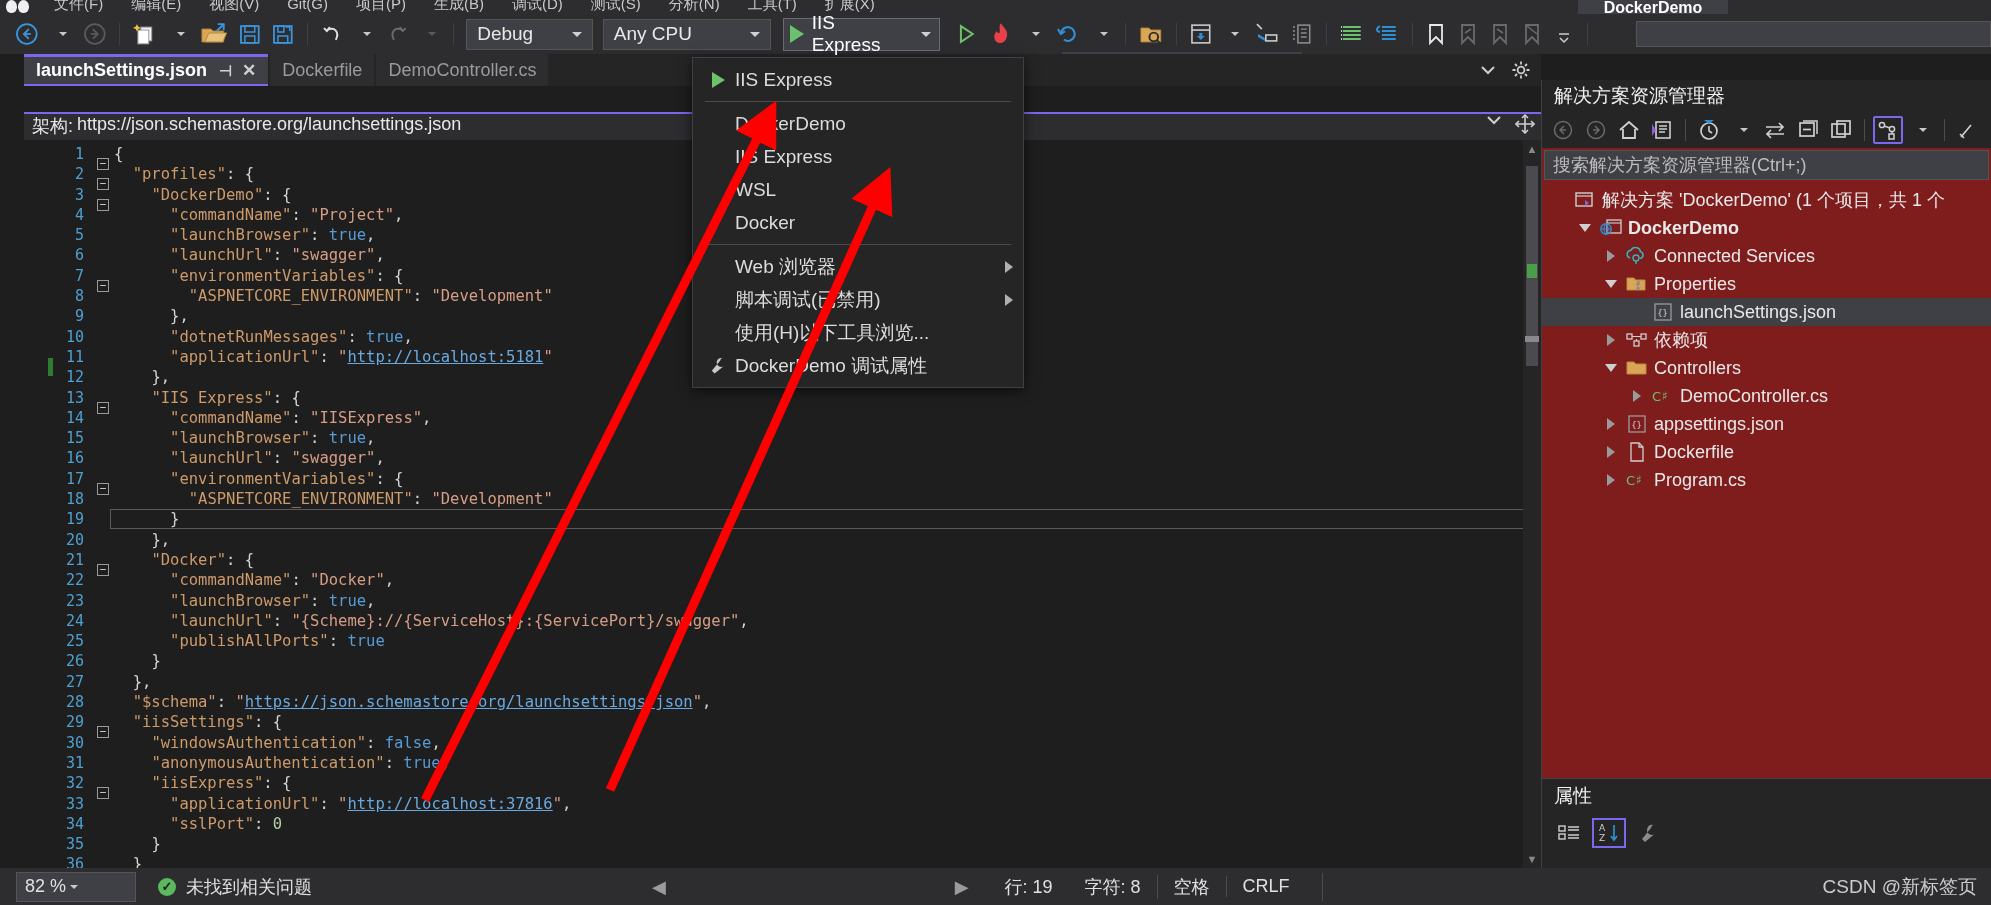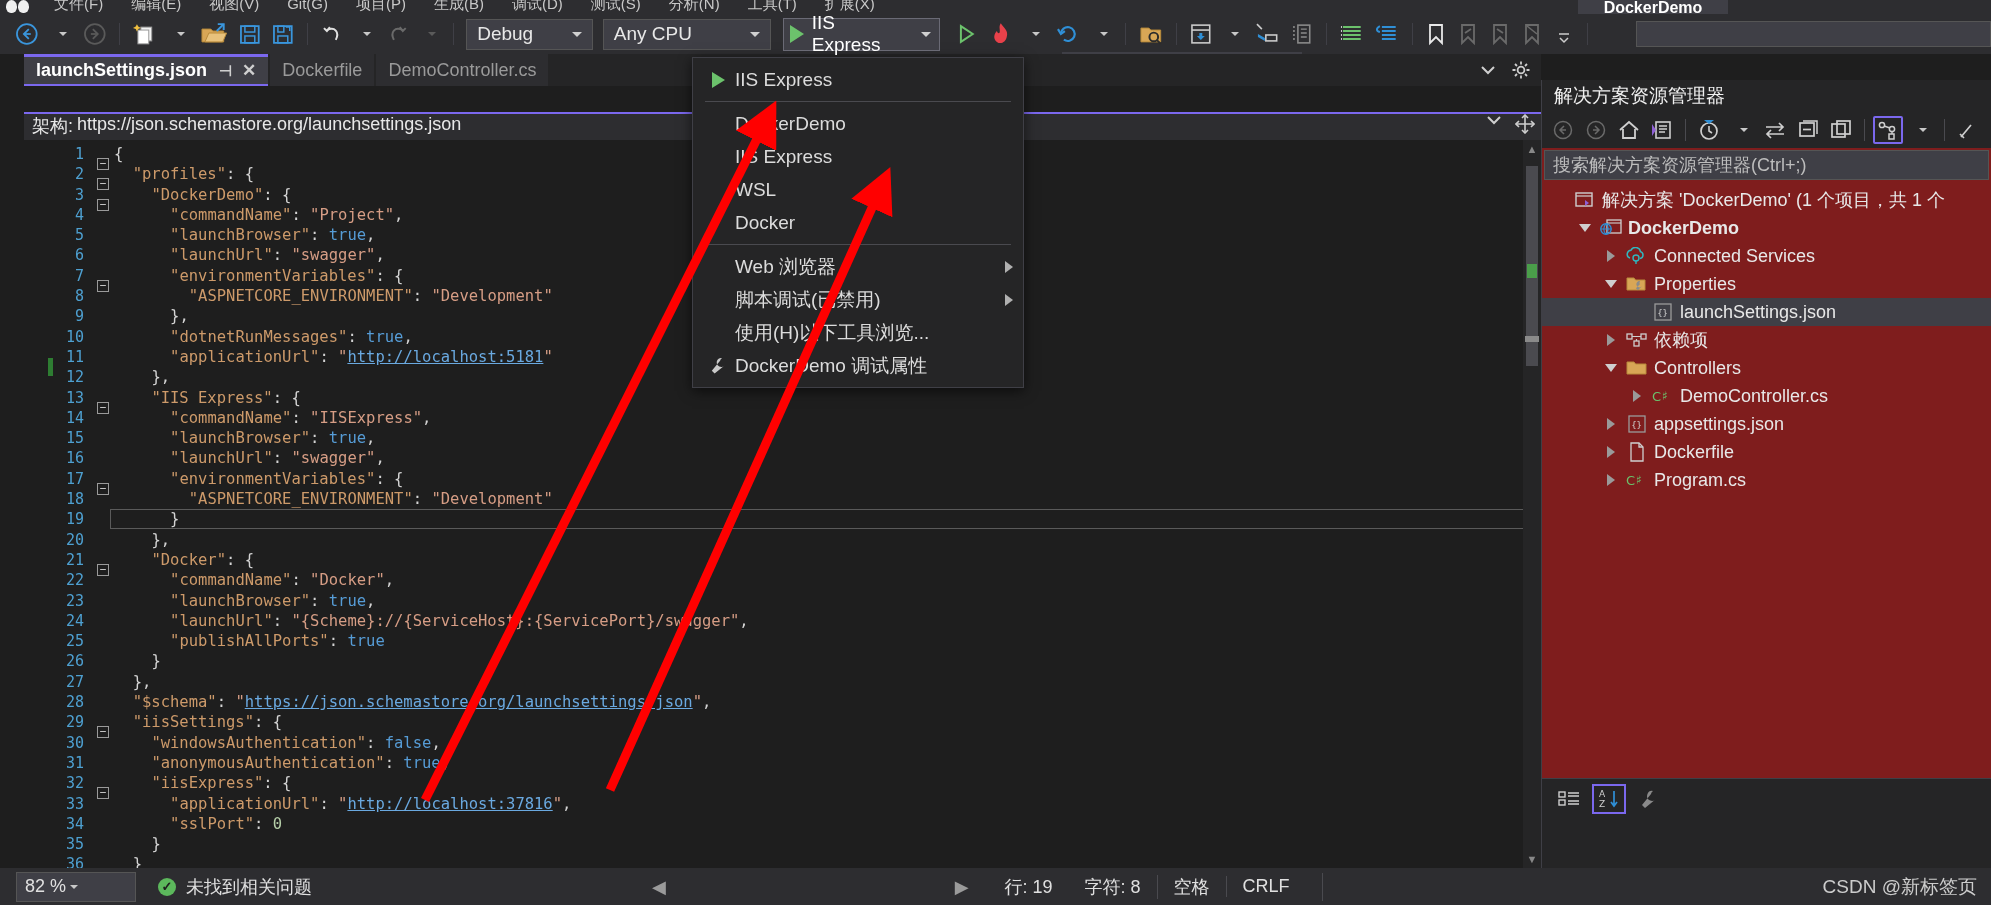--- a/index.html
+++ b/index.html
@@ -744,20 +744,21 @@
               <text x="1" y="14" font-size="13" fill="#6cc26c" font-family="DejaVu Sans">C</text>
               <text x="11" y="13" font-size="12" fill="#6cc26c" font-family="DejaVu Sans">♯</text>
             </svg>
           </span>
           <span class="tlbl">Program.cs</span>
         </div>
       </div>
   </div>
 
   <div class="props">
+    <div class="props-title">属性</div>
     <div class="props-toolbar">
       <div class="p-btn">
         <svg width="24" height="22" viewBox="0 0 24 22">
           <rect x="2" y="4" width="6" height="5" fill="none" stroke="#cfcfcf" stroke-width="1.4"></rect>
           <rect x="2" y="12" width="6" height="5" fill="none" stroke="#cfcfcf" stroke-width="1.4"></rect>
           <path d="M11 5 h11 M11 8 h11 M11 13 h11 M11 16 h11" stroke="#cfcfcf" stroke-width="1.4"></path>
         </svg>
       </div>
       <div class="p-btn sel">
         <svg width="24" height="22" viewBox="0 0 24 22">

